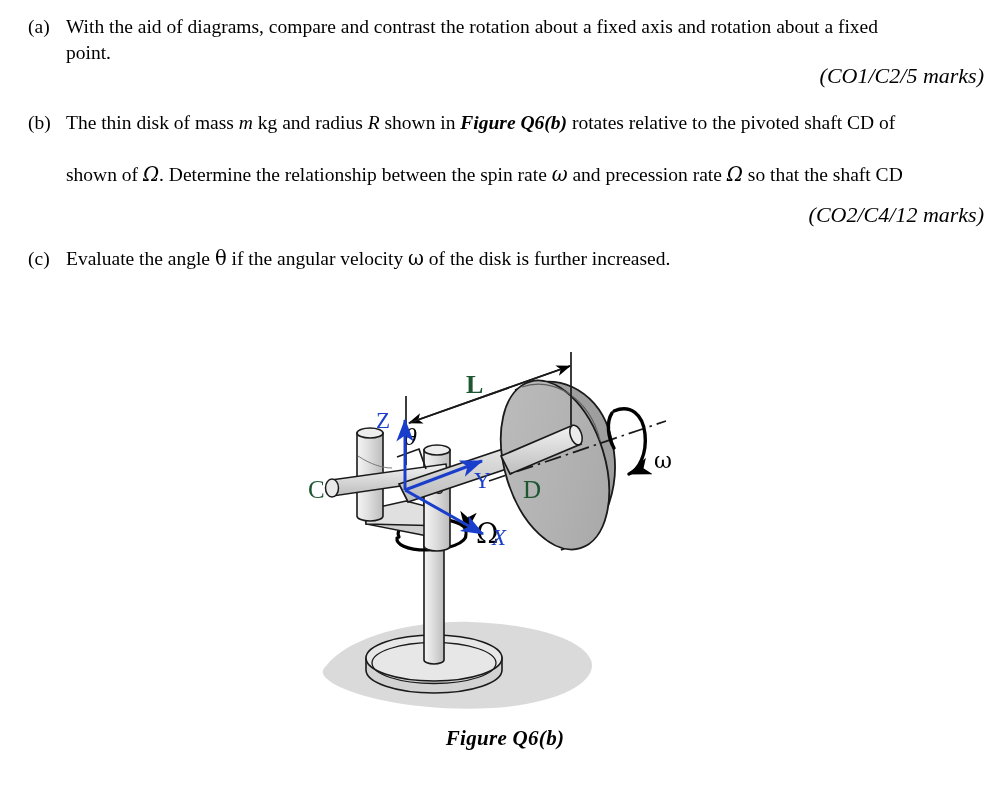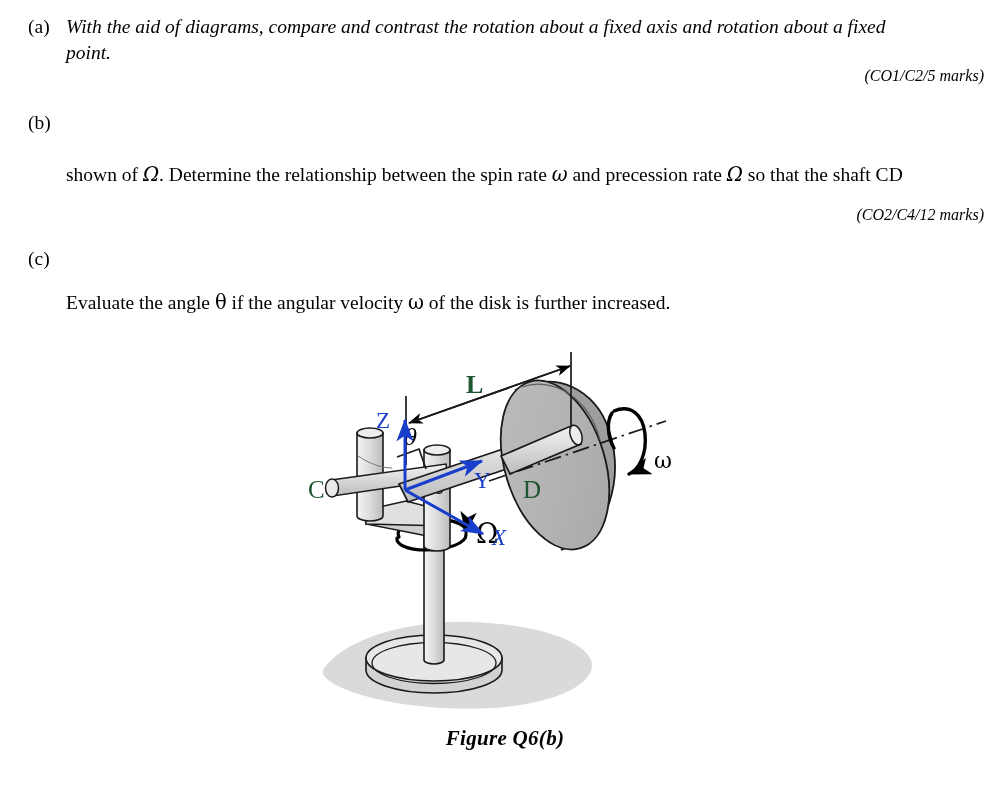--- a/index.html
+++ b/index.html
@@ -35,21 +35,21 @@
   }
   .qbody {
     font-size: 19.5px;
     line-height: 26px;
     text-align: left;
   }
   .marks {
     position: absolute;
     right: 14px;
     font-style: italic;
-    font-size: 16px;
+    font-size: 22px;
     line-height: 24px;
     white-space: nowrap;
   }
   .bi { font-style: italic; font-weight: bold; }
   .sym { font-style: italic; font-family: "Liberation Serif","DejaVu Serif",serif; }
   .gk  { font-family: "DejaVu Serif", "Liberation Serif", serif; }
   .gki { font-family: "DejaVu Serif", "Liberation Serif", serif; font-style: italic; }
 
   
   #figure-wrap {
@@ -74,42 +74,43 @@
   }
   .cap span { margin-left: 12px; }
 </style>
 </head>
 <body>
 
 <div class="page">
 
   <div class="qblock" style="left:28px; top:14px; width:946px;">
     <div class="qlabel">(a)</div>
-    <div class="qbody" style="width:906px;font-style:italic;">
+    <div class="qbody" style="width:906px;">
       <span>With the aid of diagrams, compare and contrast the rotation about a fixed axis and rotation about a fixed</span>
       <br>
       <span>point.</span>
     </div>
   </div>
   <div class="marks" style="top:64px;">(CO1/C2/5 marks)</div>
 
   <div class="qblock" style="left:28px; top:110px; width:946px;">
     <div class="qlabel">(b)</div>
     <div class="qbody" style="width:906px;">
+      <span><span>The thin disk of mass </span><span class="sym">m</span><span> kg and radius </span><span class="sym">R</span><span> shown in </span><span class="bi">Figure Q6(b)</span><span> rotates relative to the pivoted shaft CD of</span></span>
       <br>
       <br>
       <span><span>shown of </span><span class="gki">Ω</span><span>. Determine the relationship between the spin rate </span><span class="gki">ω</span><span> and precession rate </span><span class="gki">Ω</span><span> so that the shaft CD</span></span>
       <br>
     </div>
   </div>
   <div class="marks" style="top:203px;">(CO2/C4/12 marks)</div>
 
   <div class="qblock" style="left:28px; top:246px; width:946px;">
     <div class="qlabel">(c)</div>
-    <div class="qbody" style="width:906px;margin-top:44px;">
+    <div class="qbody" style="width:906px;">
       <span><span>Evaluate the angle </span><span class="gk">θ</span><span> if the angular velocity </span><span class="gk">ω</span><span> of the disk is further increased.</span></span>
     </div>
   </div>
 
   <div id="figure-wrap">
     <svg id="figure-svg" width="410" height="400" viewBox="0 0 410 400" xmlns="http://www.w3.org/2000/svg">
       <defs>
         <linearGradient id="rodGrad" x1="0" y1="0" x2="0" y2="1">
           <stop offset="0%" stop-color="#f2f2f2"></stop>
           <stop offset="35%" stop-color="#e0e0e0"></stop>

